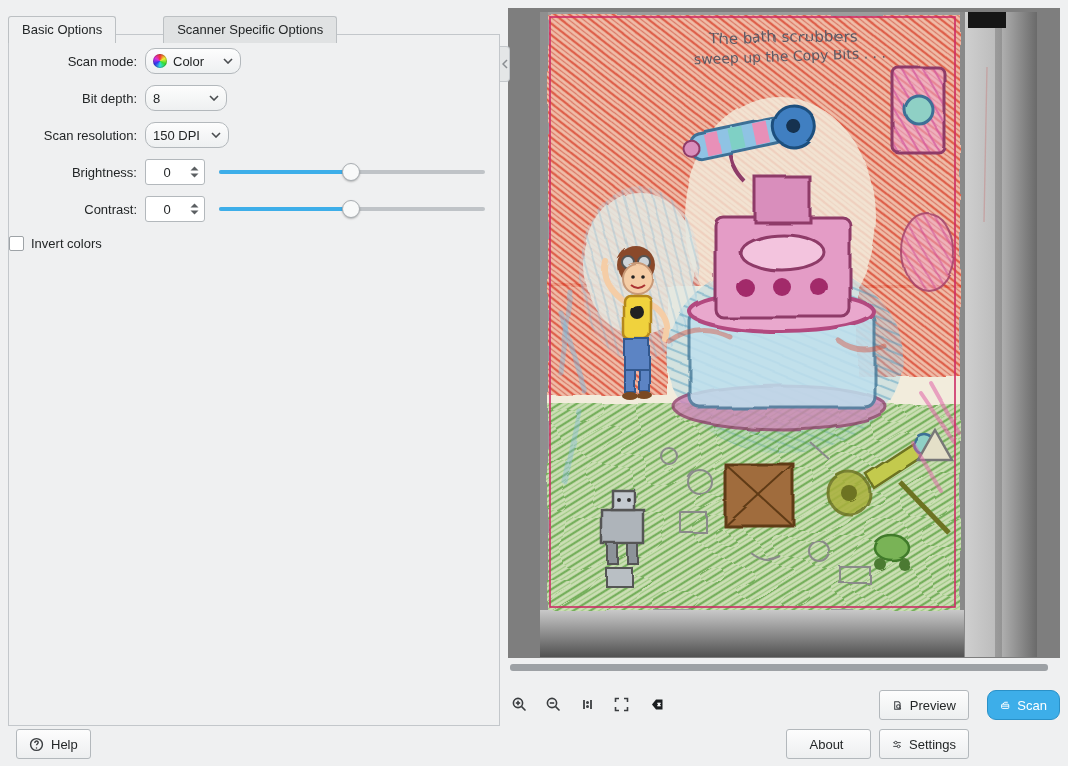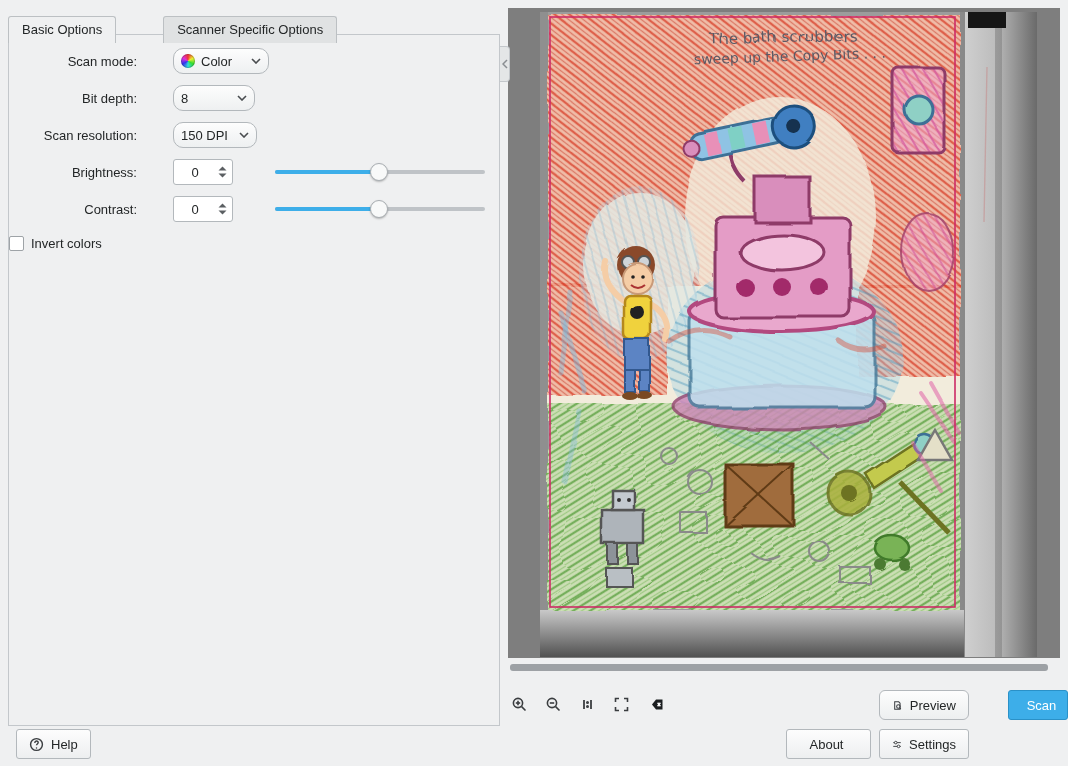--- a/index.html
+++ b/index.html
@@ -15,21 +15,21 @@
     padding:5px 13px 6px 13px;border:1px solid #bcc0c3;border-bottom:none;
     background:#e0e2e3;border-radius:3px 3px 0 0;margin-right:-1px;cursor:default;
   }
   .tab.active{background:#eff0f1;position:relative;z-index:4;box-shadow:0 2px 0 -1px #eff0f1;}
   
   .options-frame{
     position:absolute;left:8px;top:34px;width:492px;height:692px;
     border:1px solid #c3c7cb;background:#eff0f1;box-sizing:border-box;z-index:2;
   }
   .form{display:flex;flex-direction:column;gap:9px;padding:12px 12px 0 0;}
-  .row{display:flex;align-items:center;height:28px;gap:28px;}
+  .row{display:flex;align-items:center;height:28px;}
   .row .lbl{width:128px;text-align:right;margin-right:8px;white-space:nowrap;}
   .combo{
     display:inline-flex;align-items:center;gap:6px;height:26px;padding:0 7px;
     border:1px solid #b3b8bc;border-radius:10px;box-sizing:border-box;
     background:linear-gradient(#fdfdfd,#eef0f1);
   }
   .combo .cval{flex:1;}
   .colorwheel{
     width:14px;height:14px;border-radius:50%;flex:0 0 14px;
     background:conic-gradient(#e33,#ee3,#3d3,#3dd,#33e,#d3d,#e33);
@@ -364,29 +364,29 @@
     </div>
     <div class="toolbtn">
       <svg width="19" height="17" viewBox="0 0 19 17">
         <path d="M6,8.5 L10,3.5 H16.5 V13.5 H10 Z" fill="#1b1e20"></path>
         <line x1="11.6" y1="6.8" x2="14.4" y2="10.2" stroke="#fff" stroke-width="1.4"></line>
         <line x1="14.4" y1="6.8" x2="11.6" y2="10.2" stroke="#fff" stroke-width="1.4"></line>
       </svg>
     </div>
   </div>
 
-  <button class="btn" style="right:99px; top:690px; width:90px;border-radius:6px;">
+  <button class="btn" style="right:99px; top:690px; width:90px;">
     <svg width="15" height="15" viewBox="0 0 16 16" fill="none" stroke="#3a3d40" stroke-width="1.5">
       <path d="M4,2.5 H10 L12,4.5 V13.5 H4 Z"></path>
         <circle cx="9.5" cy="9.5" r="2.6"></circle>
         <line x1="11.4" y1="11.4" x2="13.2" y2="13.2"></line>
     </svg>
     <span>Preview</span>
   </button>
-  <button class="btn primary" style="right:0; top:690px; width:60px;">
+  <button class="btn primary" style="right:8px; top:690px; width:73px;border-radius:9px;">
     <svg width="15" height="15" viewBox="0 0 16 16" fill="none" stroke="#ffffff" stroke-width="1.5">
       <rect x="2.5" y="6" width="11" height="6.5" rx="1.2"></rect>
         <line x1="2.5" y1="9" x2="13.5" y2="9"></line>
         <path d="M4.5,6 L7,3 H12"></path>
     </svg>
     <span>Scan</span>
   </button>
 
   <button class="btn" style="left:16px; top:729px;">
     <svg width="15" height="15" viewBox="0 0 16 16" fill="none" stroke="#3a3d40" stroke-width="1.5">

